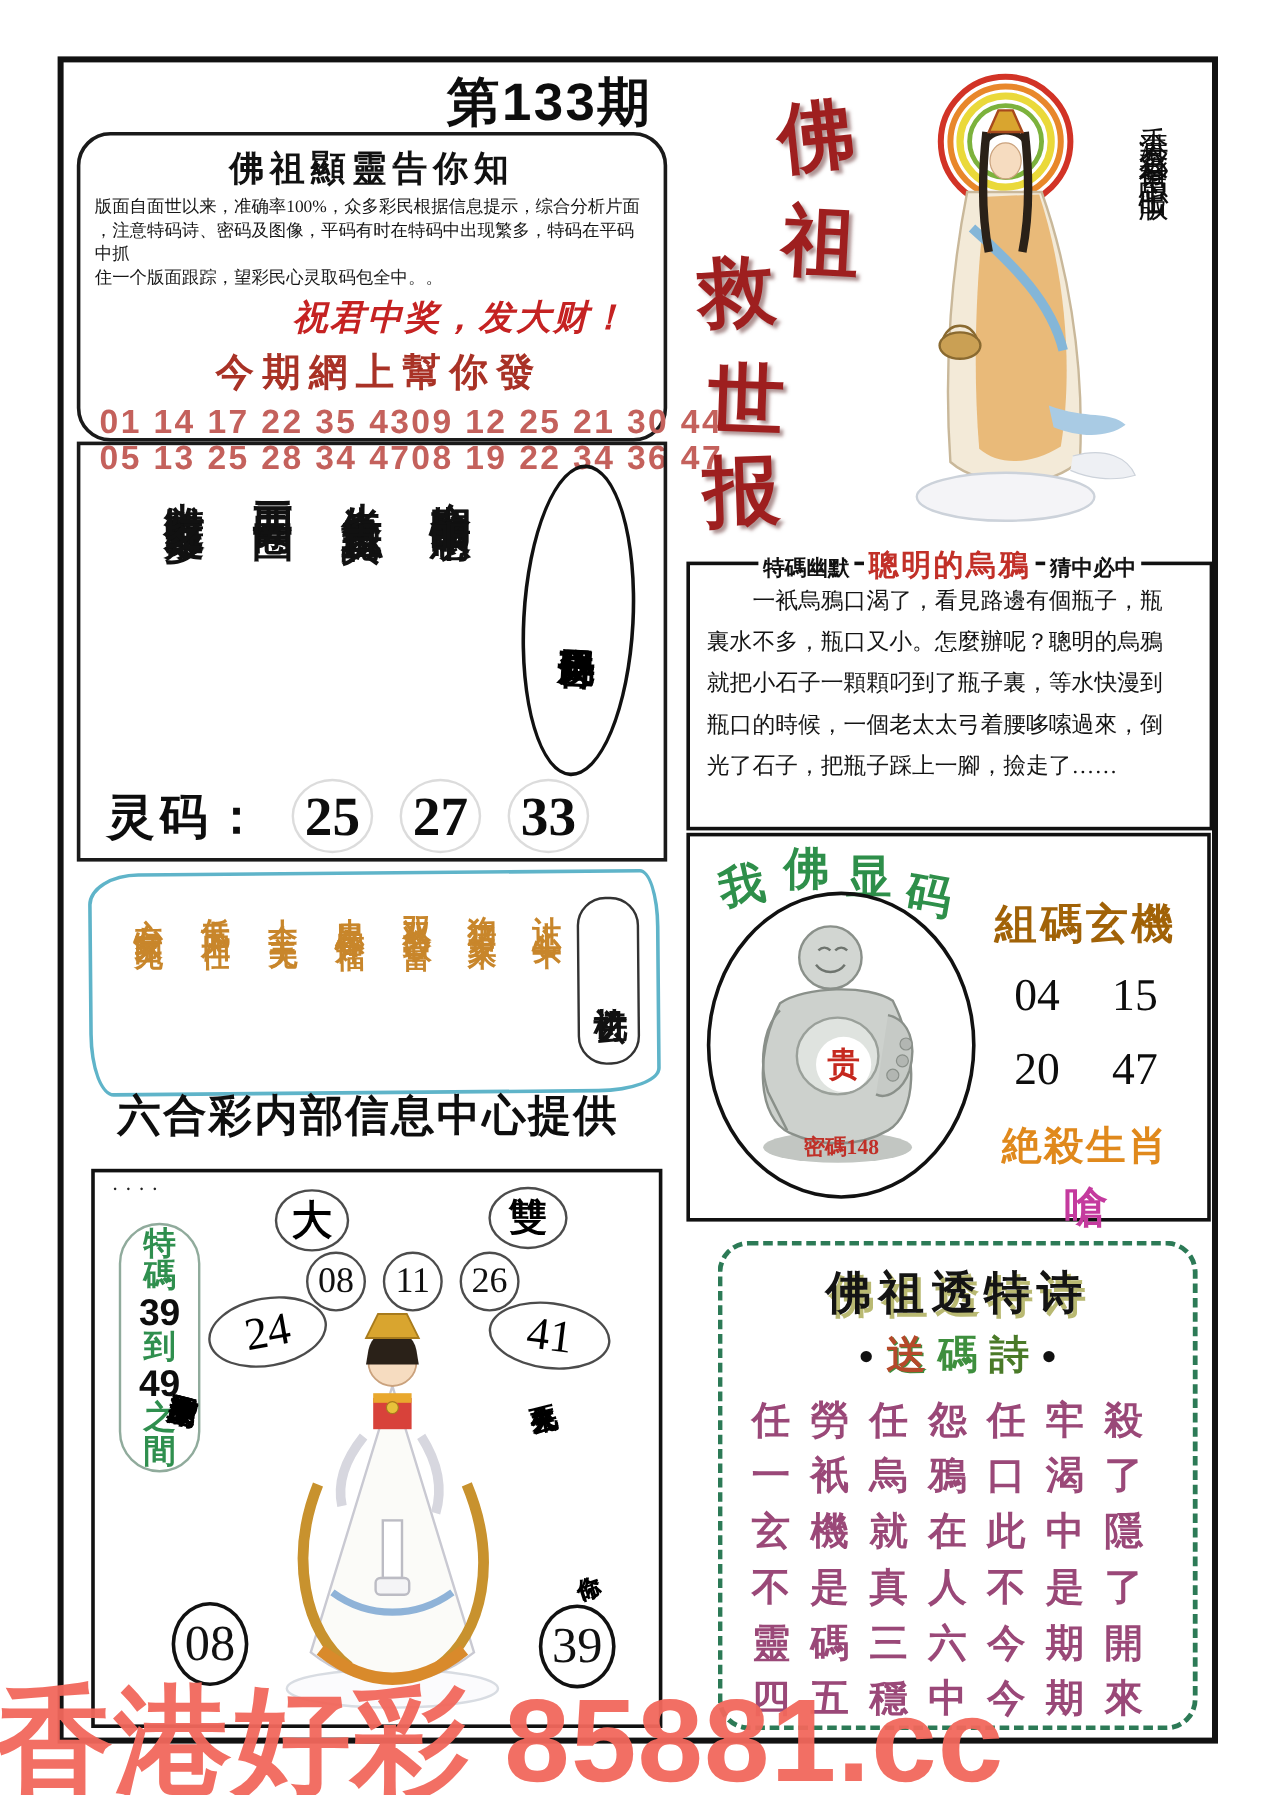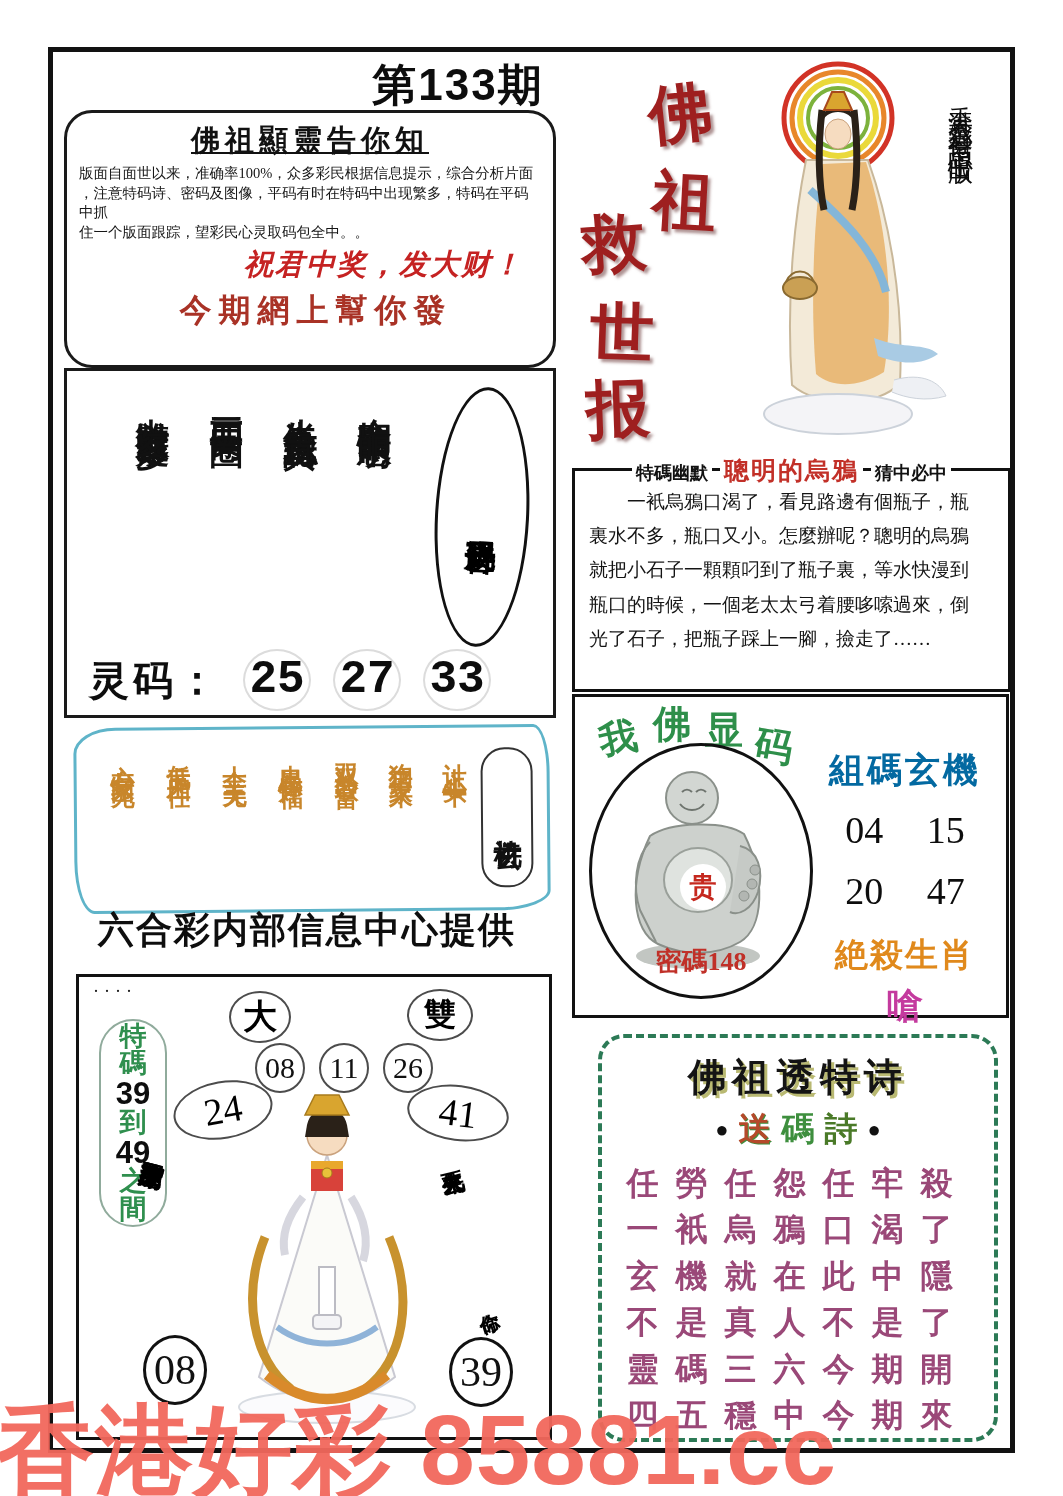--- a/index.html
+++ b/index.html
@@ -8,36 +8,36 @@
   .abs{position:absolute;}
   .frame{left:48px;top:47px;width:957px;height:1396px;border:5px solid #121212;}
   .vtext{writing-mode:vertical-rl;text-orientation:upright;}
 
   
   .issue{left:358px;top:56px;width:200px;font-family:"Liberation Sans",sans-serif;
          font-weight:800;font-size:44px;color:#0d0d0d;text-align:center;letter-spacing:2px;}
 
   
   .notice{left:64px;top:110px;width:486px;height:252px;border:3px solid #1a1a1a;border-radius:28px;}
-  .notice-title{margin-top:8px;text-align:center;font-size:29px;font-weight:700;letter-spacing:5px;color:#111;text-decoration:underline;}
+  .notice-title{margin-top:8px;text-align:center;font-size:29px;font-weight:700;letter-spacing:5px;color:#111;}
   .notice-body{padding:3px 12px 0 12px;font-size:14.5px;line-height:1.35;color:#161616;}
   .notice-wish{margin-top:3px;text-align:right;padding-right:30px;color:#c52222;font-size:29px;
                font-weight:700;font-style:italic;letter-spacing:2px;}
   .notice-slogan{margin-top:4px;text-align:center;color:#a93226;font-size:32px;font-weight:700;letter-spacing:7px;padding-left:12px;}
   .notice-nums{display:flex;justify-content:space-between;padding:4px 16px 0 16px;}
   .num-row{font-family:"Liberation Sans",sans-serif;font-weight:700;font-size:28px;color:#c4615c;
            letter-spacing:2px;line-height:1.08;white-space:nowrap;}
 
   
   .lingma{left:64px;top:368px;width:486px;height:344px;border:3px solid #1a1a1a;}
   .lm-col{position:absolute;top:20px;font-size:34px;font-weight:700;color:#111;letter-spacing:3px;}
   .lm-oval{position:absolute;left:368px;top:16px;width:88px;height:254px;border:3px solid #111;
            border-radius:50%;transform:rotate(3deg);display:flex;align-items:center;justify-content:center;}
   .lm-oval .vtext{font-size:31px;font-weight:700;}
-  .lm-result{position:absolute;left:22px;top:278px;display:flex;align-items:center;font-family:Liberation Mono, monospace;}
+  .lm-result{position:absolute;left:22px;top:278px;display:flex;align-items:center;}
   .lm-label{font-size:40px;font-weight:800;color:#0d0d0d;letter-spacing:4px;}
   .lm-num{width:64px;height:58px;margin-left:22px;border:2px solid #dcdcdc;border-radius:50%;
           display:flex;align-items:center;justify-content:center;font-size:46px;font-weight:800;color:#0d0d0d;}
 
   
   .scroll{left:74px;top:726px;width:470px;height:180px;border:3px solid #5fb4c9;
           border-radius:42px 16px 52px 20px / 26px 48px 20px 52px;transform:rotate(-.5deg);}
   .sc-col{position:absolute;top:16px;font-size:24px;font-weight:700;color:#c8862b;letter-spacing:5px;}
   .sc-label{position:absolute;left:404px;top:20px;width:48px;height:136px;border:2px solid #333;
             border-radius:24px;display:flex;align-items:center;justify-content:center;}
@@ -82,23 +82,23 @@
   .humor-body{padding:14px 32px 0 14px;font-size:19px;line-height:1.8;color:#141414;}
   .humor-body .indent{text-indent:2em;}
 
   
   .bbox{left:572px;top:694px;width:431px;height:318px;border:3px solid #111;}
   .callig{position:absolute;font-size:38px;font-weight:800;color:#2e8f4a;}
   .b-oval{position:absolute;left:14px;top:46px;width:218px;height:250px;border:3px solid #111;border-radius:50%;}
   .belly{position:absolute;left:88px;top:118px;width:46px;height:46px;background:#fff;border-radius:50%;
          display:flex;align-items:center;justify-content:center;font-size:27px;font-weight:800;color:#c5281e;}
   .password{position:absolute;left:0;top:198px;width:100%;text-align:center;color:#c03028;
-            font-size:26px;font-weight:700;}
+            font-size:18px;font-weight:700;}
   .bpanel{position:absolute;left:240px;top:50px;width:180px;text-align:center;}
-  .group-title{color:#0369a1;font-size:35px;font-weight:800;letter-spacing:3px;font-family:Liberation Serif, serif;}
+  .group-title{color:#a16207;font-size:35px;font-weight:800;letter-spacing:3px;font-family:Liberation Serif, serif;}
   .group-nums{margin-top:12px;font-size:38px;color:#0d0d0d;word-spacing:34px;line-height:1.3;}
   .kill-title{margin-top:16px;color:#e0891c;font-size:33px;font-weight:800;letter-spacing:2px;}
   .kill-value{margin-top:4px;color:#c43a9e;font-size:36px;font-weight:800;}
 
   
   .toute{left:598px;top:1034px;width:392px;height:400px;border:4px dashed #2c7a56;border-radius:26px;}
   .t-title{margin-top:14px;text-align:center;font-size:38px;font-weight:800;color:#141414;
            letter-spacing:6px;text-shadow:3px 3px 0 #b9b972;}
   .t-sub{margin-top:4px;display:flex;justify-content:center;align-items:center;gap:10px;}
   .t-dot{font-size:22px;color:#111;}
@@ -121,20 +121,30 @@
 
   <div class="abs notice">
     <div class="notice-title">佛祖顯靈告你知</div>
     <div class="notice-body">
       <div>版面自面世以来，准确率100%，众多彩民根据信息提示，综合分析片面</div>
       <div>，注意特码诗、密码及图像，平码有时在特码中出现繁多，特码在平码中抓</div>
       <div>住一个版面跟踪，望彩民心灵取码包全中。。</div>
     </div>
     <div class="notice-wish">祝君中奖，发大财！</div>
     <div class="notice-slogan">今期網上幫你發</div>
+    <div class="notice-nums">
+      <div>
+        <div class="num-row">01 14 17 22 35 43</div>
+        <div class="num-row">05 13 25 28 34 47</div>
+      </div>
+      <div>
+        <div class="num-row">09 12 25 21 30 44</div>
+        <div class="num-row">08 19 22 34 36 47</div>
+      </div>
+    </div>
   </div>
 
   <div class="abs lingma">
     <div class="lm-col vtext" style="left:62px">出雙入雙何疑多</div>
     <div class="lm-col vtext" style="left:136px">三二四四同一圈</div>
     <div class="lm-col vtext" style="left:210px">生肖六合鼠認真</div>
     <div class="lm-col vtext" style="left:284px">今期開懷意中明</div>
     <div class="lm-oval">
       <div class="vtext">观音灵码诗</div>
     </div>

